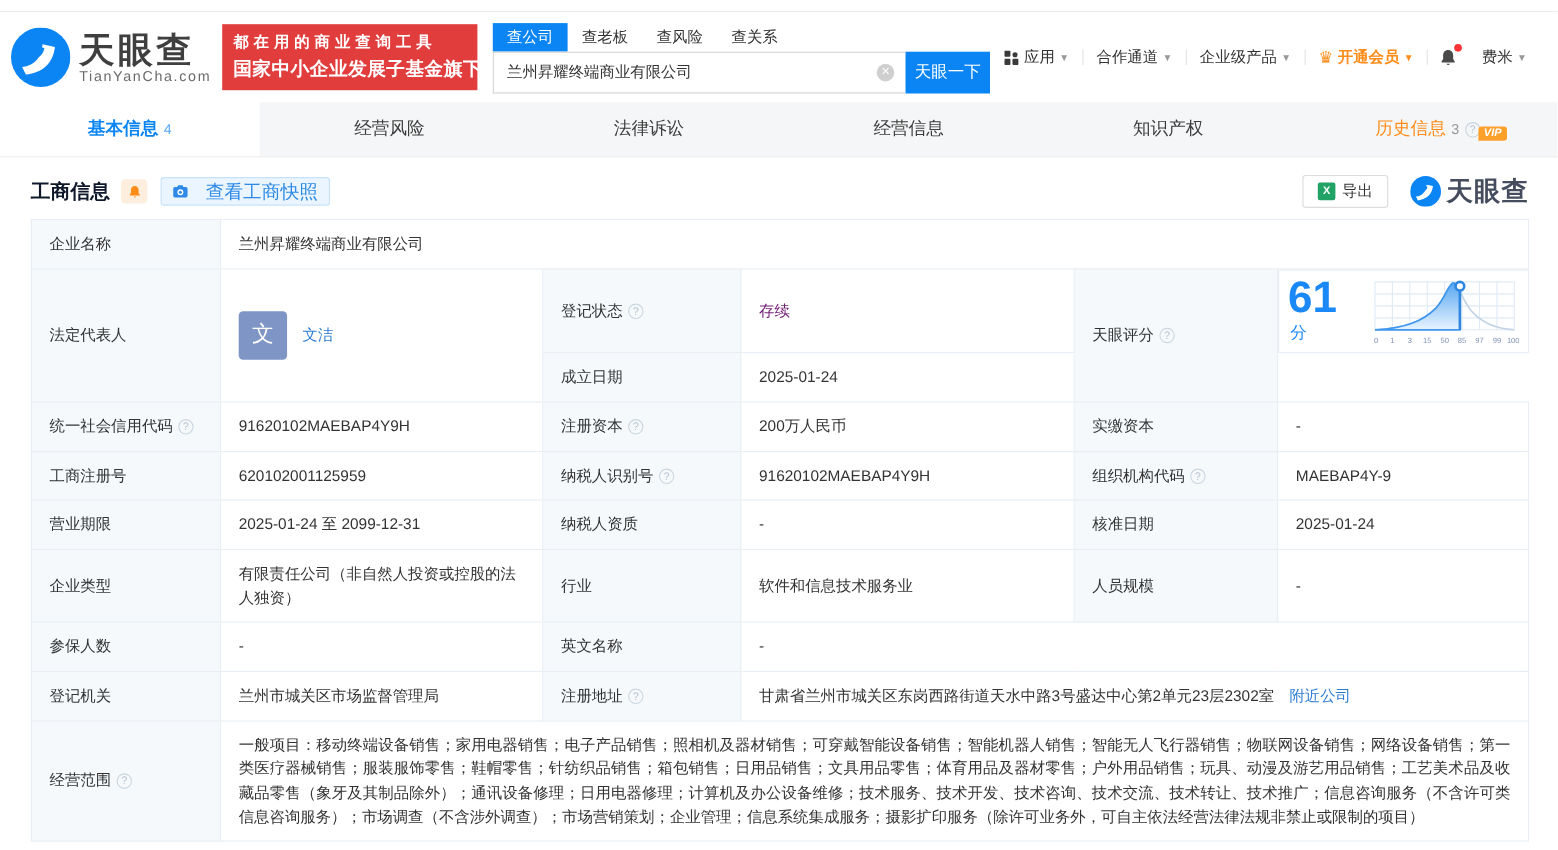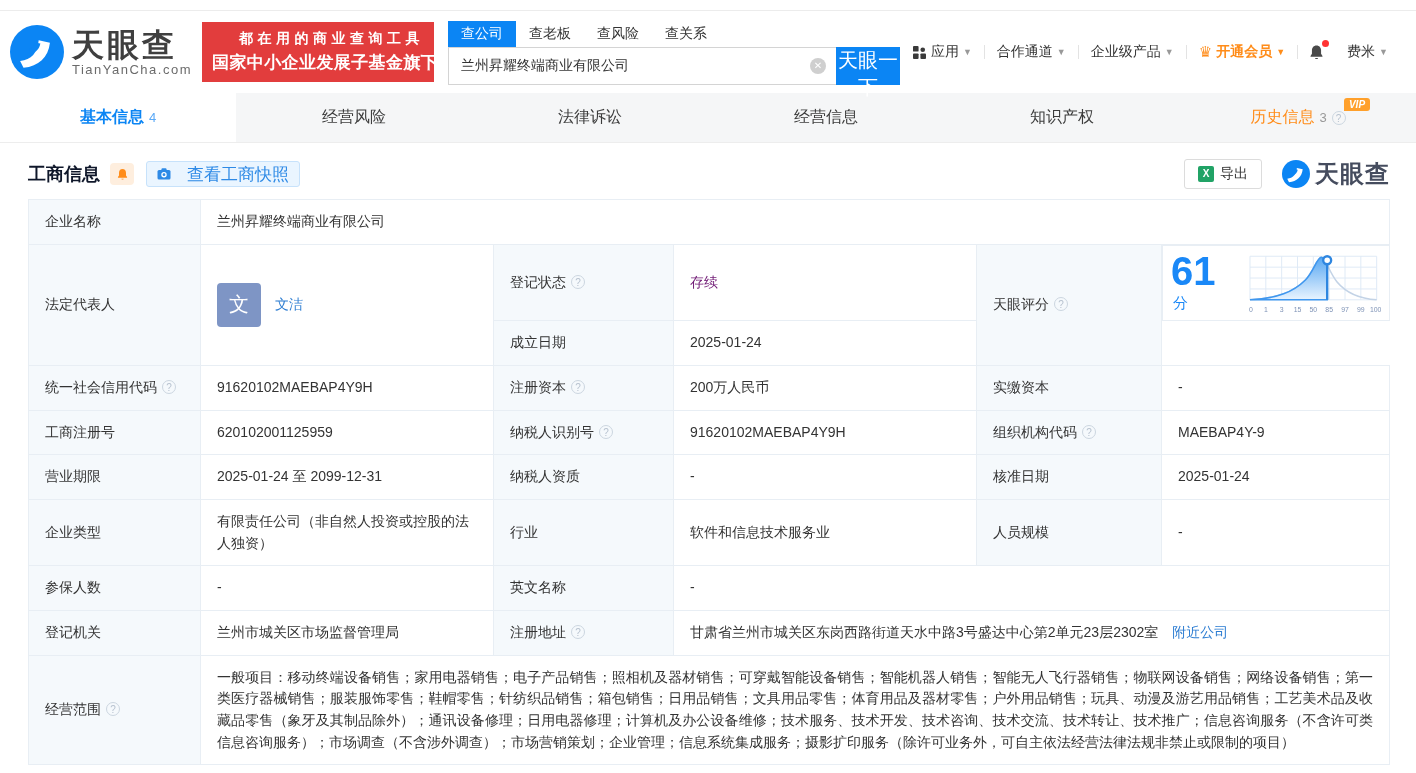--- a/index.html
+++ b/index.html
@@ -8,35 +8,35 @@
   .topline { height:11px; border-bottom:1px solid #ececec; }
 
   
   header { height:82px; display:flex; align-items:center; padding:0 16px 0 10px; }
   .logo { display:flex; align-items:center; cursor:pointer; }
   .logo svg { width:54px; height:54px; }
   .logo-txt { margin-left:8px; }
   .logo-cn { font-size:32px; font-weight:bold; color:#3f3f3f; letter-spacing:3px; line-height:34px; }
   .logo-domain { font-size:13px; color:#6b6b6b; letter-spacing:1.5px; }
   .banner { margin-left:10px; background:#e23d3d; color:#fff; width:232px; padding:8px 10px; font-weight:bold; }
-  .banner .l1 { font-size:14px; letter-spacing:4.5px; white-space:nowrap;text-align:right; }
+  .banner .l1 { font-size:14px; letter-spacing:4.5px; white-space:nowrap; }
   .banner .l2 { font-size:17px; letter-spacing:0.4px; white-space:nowrap; margin-top:3px; }
 
   .searchbox { margin-left:14px; width:452px; }
   .stabs { display:flex; align-items:flex-end; height:27px; }
   .stab { padding:4px 13px; font-size:14px; color:#333; cursor:pointer; }
   .stab.active { background:#0b85f4; color:#fff; }
   .srow { display:flex; height:38px; }
   .sinput-wrap { position:relative; flex:1; }
   .sinput-wrap input { width:100%; height:38px; border:1px solid #d4d4d4; border-right:none;
      padding:0 34px 0 12px; font-size:14px; color:#333; outline:none;
      font-family:"Liberation Sans","DejaVu Sans",sans-serif; }
   .clear-ic { position:absolute; right:10px; top:11px; width:16px; height:16px; border-radius:50%;
      background:#cfcfcf; color:#fff; font-size:10px; line-height:16px; text-align:center; cursor:pointer; }
-  .sbtn { width:64px; background:#0b85f4; color:#fff; border:none; font-size:20px; cursor:pointer;
+  .sbtn { width:77px; background:#0b85f4; color:#fff; border:none; font-size:15px; cursor:pointer;
      font-family:"Liberation Sans","DejaVu Sans",sans-serif; }
 
   .hmenu { margin-left:auto; display:flex; align-items:center; }
   .hitem { display:flex; align-items:center; padding:0 12px; font-size:14px; color:#333; cursor:pointer; white-space:nowrap; }
   .hsep { width:1px; height:14px; background:#e3e3e3; }
   .caret { font-size:9px; color:#999; margin-left:4px; }
   .vip-item { color:#ff8c19; font-weight:bold; }
   .crown { color:#ff8c19; font-size:15px; margin-right:4px; }
   .grid-ic { margin-right:5px; display:inline-flex; }
   .bell-wrap { position:relative; padding:0 10px; cursor:pointer; display:flex; }
@@ -44,21 +44,21 @@
 
   
   .tabs { display:flex; height:50px; background:#f5f6f7; border-bottom:1px solid #ededed; }
   .tab { flex:1; display:flex; align-items:center; justify-content:center; font-size:16px;
      color:#3c3c3c; cursor:pointer; position:relative; }
   .tab.active { background:#fff; color:#0b85f4; font-weight:bold; }
   .tab .cnt { font-size:13px; margin-left:5px; font-weight:normal; }
   .tab.active .cnt { color:#5aa9f7; }
   .tab.hist { color:#ff8c19; }
   .tab.hist .cnt { color:#999; }
-  .badge-vip { position:absolute; top:5px; margin-left:118px; background:#ffa02b; color:#fff;
+  .badge-vip { position:absolute; top:22px; margin-left:118px; background:#ffa02b; color:#fff;
      font-size:10px; font-style:italic; font-weight:bold; padding:1px 5px; border-radius:3px 3px 3px 0; }
   .help { display:inline-block; width:14px; height:14px; border:1px solid #ccd6e0; color:#b7c2cf;
      border-radius:50%; font-size:10px; line-height:13px; text-align:center; margin-left:5px;
      vertical-align:1px; cursor:pointer; }
 
   
   main { padding:0 26px 0 28px; }
   .sechead { display:flex; align-items:center; height:46px; margin-top:8px; }
   .sec-title { font-size:18px; font-weight:bold; color:#0f172a; }
   .bell-badge { width:24px; height:22px; background:#feeede; border-radius:4px; margin-left:10px;

